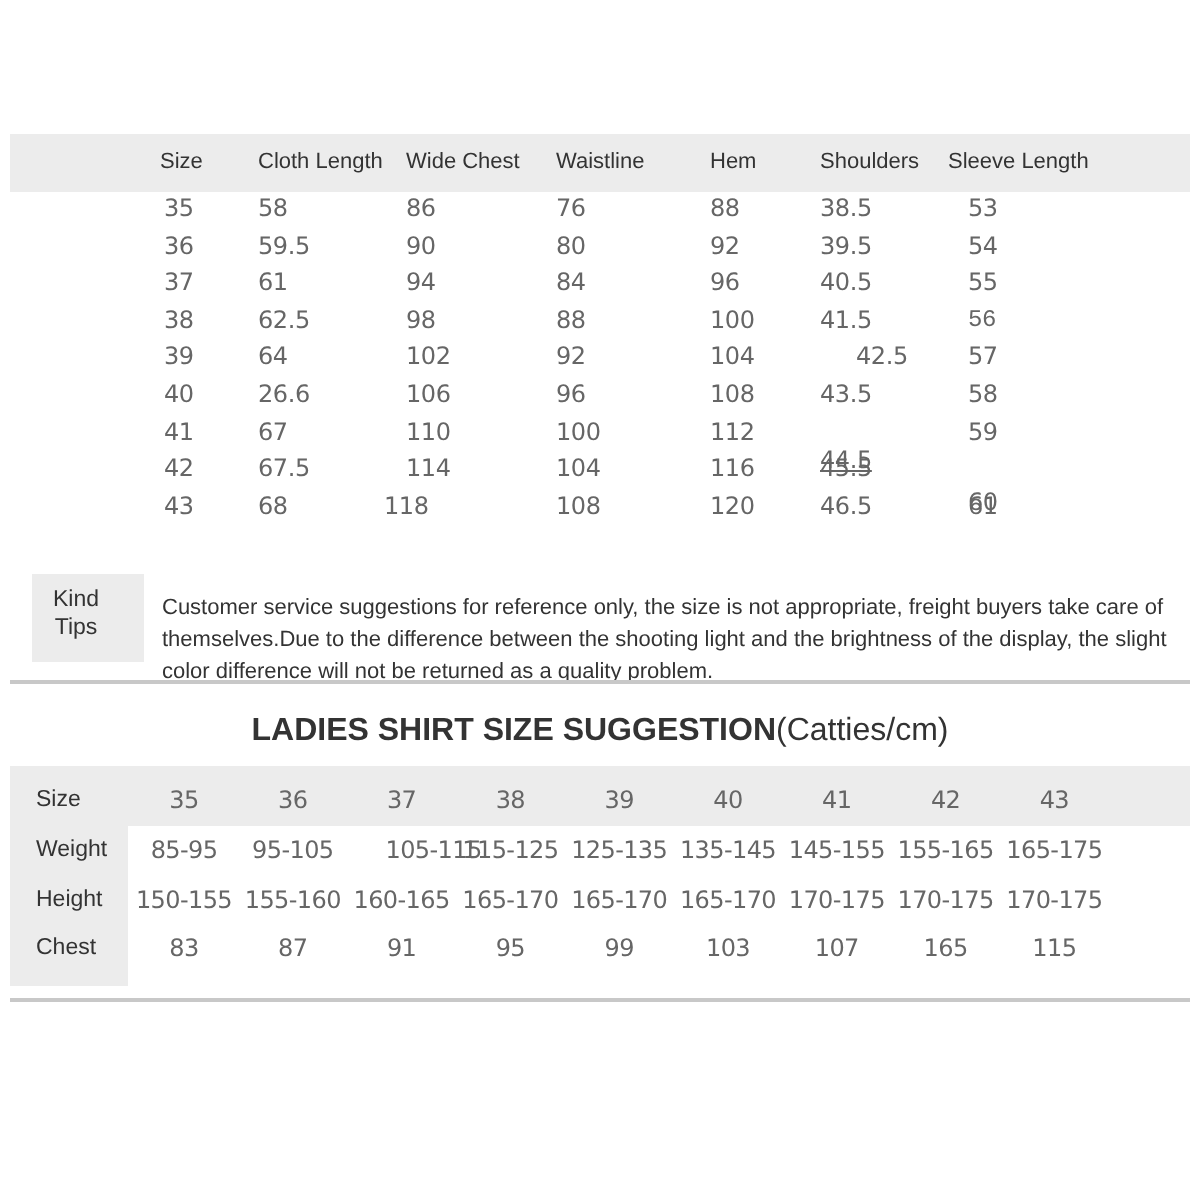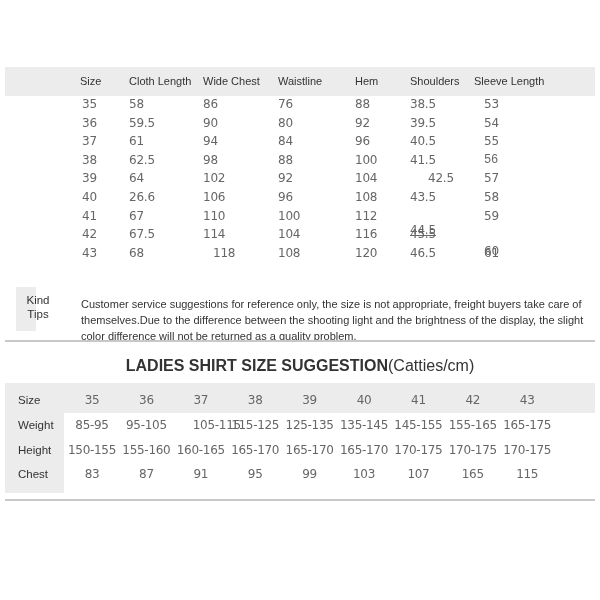--- a/index.html
+++ b/index.html
@@ -2,21 +2,21 @@
 <html><head>
 <meta charset="utf-8">
 <style>
   html, body { margin:0; padding:0; background:#ffffff; }
   body { width:600px; height:600px; position:relative; overflow:hidden;
          font-family:"Liberation Sans", sans-serif; color:#555; }
   .abs { position:absolute; }
   .hdr-band { left:5px; top:67px; width:590px; height:29px; background:#ececec; }
   .th { top:75px; font-size:11px; color:#333; white-space:nowrap; font-family:"Liberation Sans", sans-serif; }
   .cell { font-size:12px; color:#666; white-space:nowrap; font-family:"DejaVu Sans", sans-serif; letter-spacing:-0.2px; }
-  .tips-box { left:16px; top:287px; width:20px; height:44px; background:#ececec; }
+  .tips-box { left:16px; top:287px; width:56px; height:44px; background:#ececec; }
   .tips-label { font-size:11.5px; color:#333; line-height:14px; text-align:center; width:44px; padding-top:6px; }
   .tips-text { left:81px; top:296px; width:510px; font-size:11px; line-height:16px; color:#333; }
   .divider { height:2px; background:#c8c8c8; }
   .title { left:0; top:357px; width:600px; text-align:center; font-size:16px; color:#333; }
   .title b { font-weight:bold; }
   .b-band { left:5px; top:383px; width:590px; height:30px; background:#ececec; }
   .b-side { left:5px; top:383px; width:59px; height:110px; background:#ececec; }
   .b-rowlabel { left:18px; font-size:11.5px; color:#333; }
   .b-cell { font-size:12px; color:#666; white-space:nowrap; text-align:center; width:60px; font-family:"DejaVu Sans", sans-serif; letter-spacing:-0.3px; }
 </style>
@@ -103,21 +103,21 @@
         <span class="abs cell" style="left: 129px; top: 227.2px;">67.5</span>
         <span class="abs cell" style="left: 203px; top: 227.2px;">114</span>
         <span class="abs cell" style="left: 278px; top: 227.2px;">104</span>
         <span class="abs cell" style="left: 355px; top: 227.2px;">116</span>
         <span class="abs cell" style="left: 410px; top: 227.2px;">45.5</span>
         <span class="abs cell" style="left: 484px; top: 244px;">60</span>
       </div>
       <div>
         <span class="abs cell" style="left: 82px; top: 245.8px;">43</span>
         <span class="abs cell" style="left: 129px; top: 245.8px;">68</span>
-        <span class="abs cell" style="left: 213px; top: 245.8px;">118</span>
+        <span class="abs cell" style="left: 192px; top: 245.8px;">118</span>
         <span class="abs cell" style="left: 278px; top: 245.8px;">108</span>
         <span class="abs cell" style="left: 355px; top: 245.8px;">120</span>
         <span class="abs cell" style="left: 410px; top: 245.8px;">46.5</span>
         <span class="abs cell" style="left: 484px; top: 245.8px;">61</span>
       </div>
     </div>
 </div>
 
 <div class="abs tips-box">
   <div class="tips-label">

